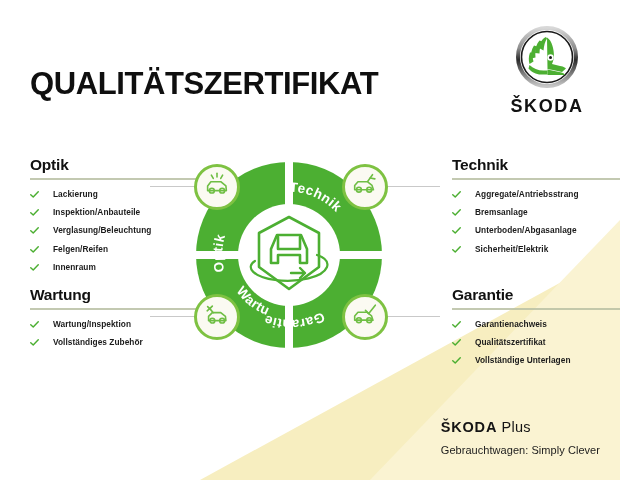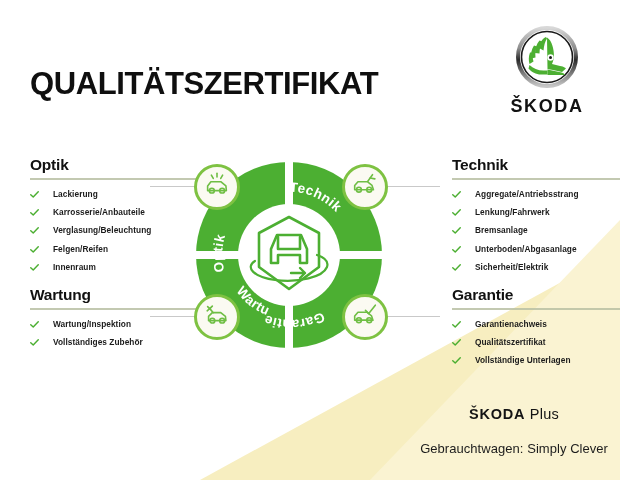--- a/index.html
+++ b/index.html
@@ -155,35 +155,35 @@
     justify-content: center;
   }
   .badge-optik    { left: 194px; top: 164px; }
   .badge-technik  { left: 342px; top: 164px; }
   .badge-wartung  { left: 194px; top: 294px; }
   .badge-garantie { left: 342px; top: 294px; }
 
   
   .footer-brand {
     position: absolute;
-    right: 12px;
+    right: 20px;
     bottom: 24px;
-    text-align: center;
+    text-align: left;
   }
   .footer-brand .fb-line1 {
     font-size: 14.5px;
     color: #141414;
     letter-spacing: 0.3px;
     white-space: nowrap;
   }
   .footer-brand .fb-skoda { font-weight: bold; letter-spacing: 0.8px; }
   .footer-brand .fb-plus  { font-weight: normal; }
   .footer-brand .fb-line2 {
-    margin-top: 19px;
-    font-size: 13px;
+    margin-top: 9px;
+    font-size: 11px;
     color: #1c1c1c;
     letter-spacing: 0.05px;
     white-space: nowrap;
   }
 </style>
 </head>
 <body>
 
 <div id="page">
 
@@ -239,21 +239,21 @@
             </svg>
         </span>
         <span>Lackierung</span>
       </li>
       <li>
         <span class="tick">
           <svg width="9" height="9" viewBox="0 0 12 12">
               <path d="M1 6.2 L4.3 9.4 L11 2.2" fill="none" stroke="#4CAF32" stroke-width="1.9" stroke-linecap="round" stroke-linejoin="round"></path>
             </svg>
         </span>
-        <span>Karrosserie/Anbauteile</span>
+        <span>Inspektion/Anbauteile</span>
       </li>
       <li>
         <span class="tick">
           <svg width="9" height="9" viewBox="0 0 12 12">
               <path d="M1 6.2 L4.3 9.4 L11 2.2" fill="none" stroke="#4CAF32" stroke-width="1.9" stroke-linecap="round" stroke-linejoin="round"></path>
             </svg>
         </span>
         <span>Verglasung/Beleuchtung</span>
       </li>
       <li>
@@ -279,28 +279,20 @@
     <div class="sec-heading">Technik</div>
     <div class="sec-rule"></div>
     <ul class="sec-list">
       <li>
         <span class="tick">
           <svg width="9" height="9" viewBox="0 0 12 12">
               <path d="M1 6.2 L4.3 9.4 L11 2.2" fill="none" stroke="#4CAF32" stroke-width="1.9" stroke-linecap="round" stroke-linejoin="round"></path>
             </svg>
         </span>
         <span>Aggregate/Antriebsstrang</span>
-      </li>
-      <li>
-        <span class="tick">
-          <svg width="9" height="9" viewBox="0 0 12 12">
-              <path d="M1 6.2 L4.3 9.4 L11 2.2" fill="none" stroke="#4CAF32" stroke-width="1.9" stroke-linecap="round" stroke-linejoin="round"></path>
-            </svg>
-        </span>
-        <span>Lenkung/Fahrwerk</span>
       </li>
       <li>
         <span class="tick">
           <svg width="9" height="9" viewBox="0 0 12 12">
               <path d="M1 6.2 L4.3 9.4 L11 2.2" fill="none" stroke="#4CAF32" stroke-width="1.9" stroke-linecap="round" stroke-linejoin="round"></path>
             </svg>
         </span>
         <span>Bremsanlage</span>
       </li>
       <li>

